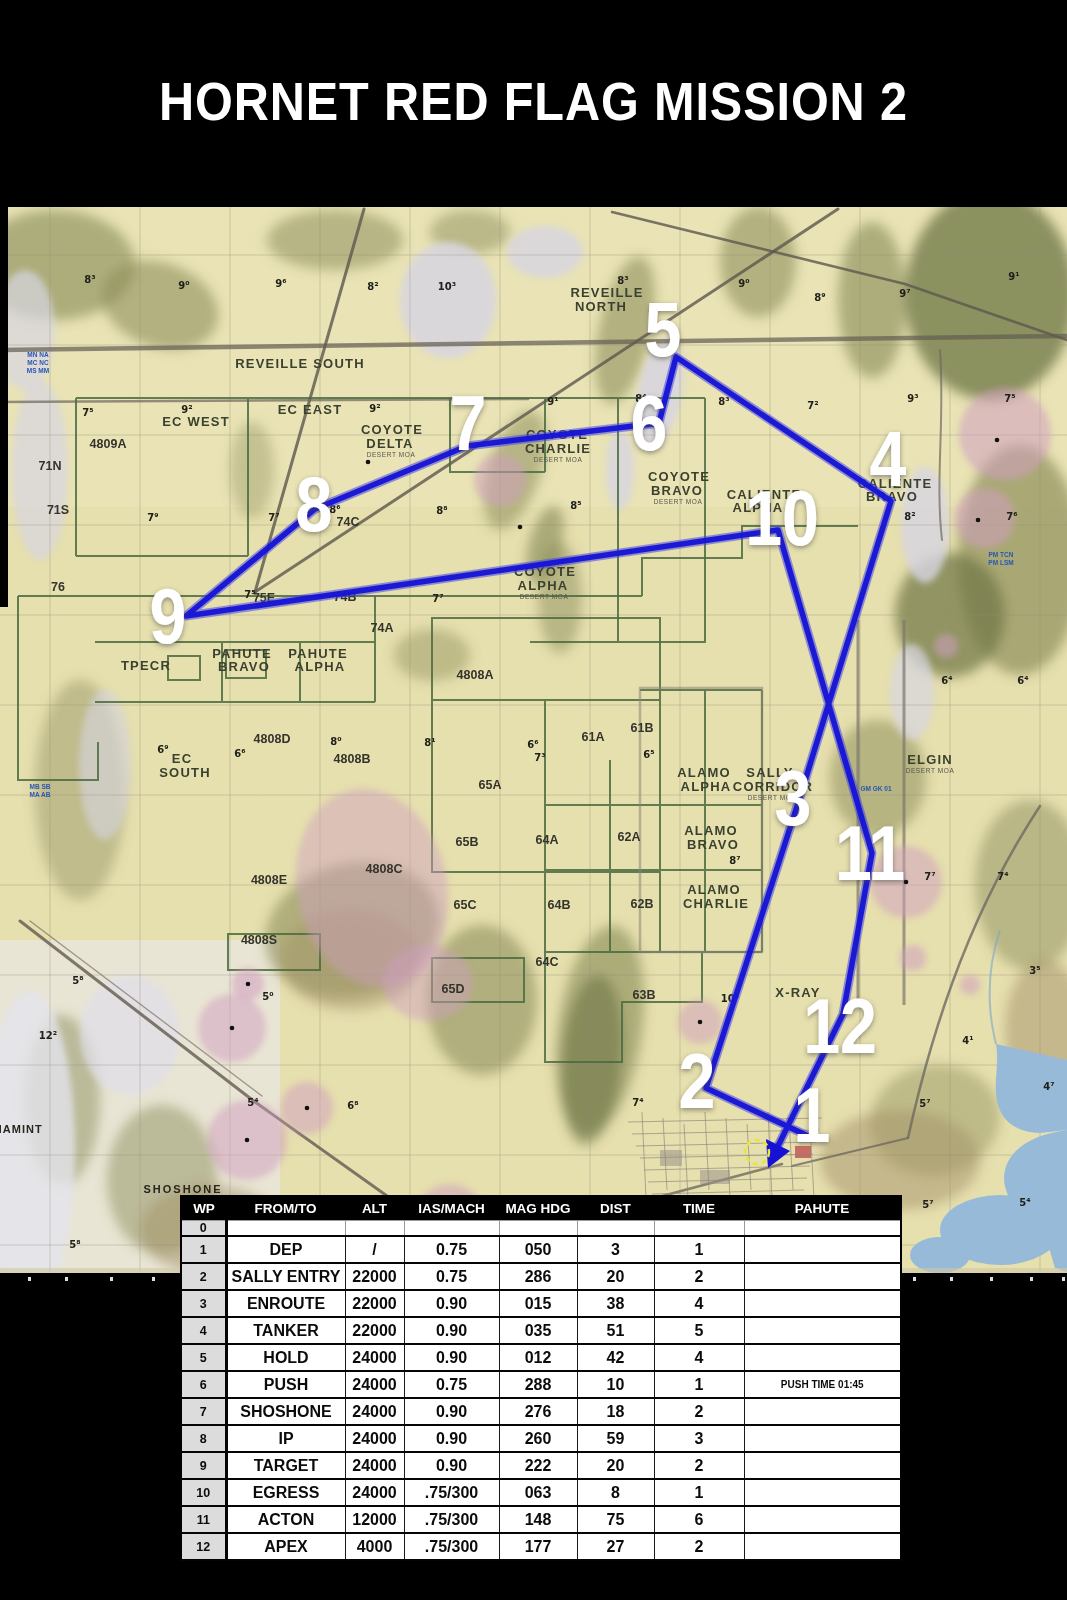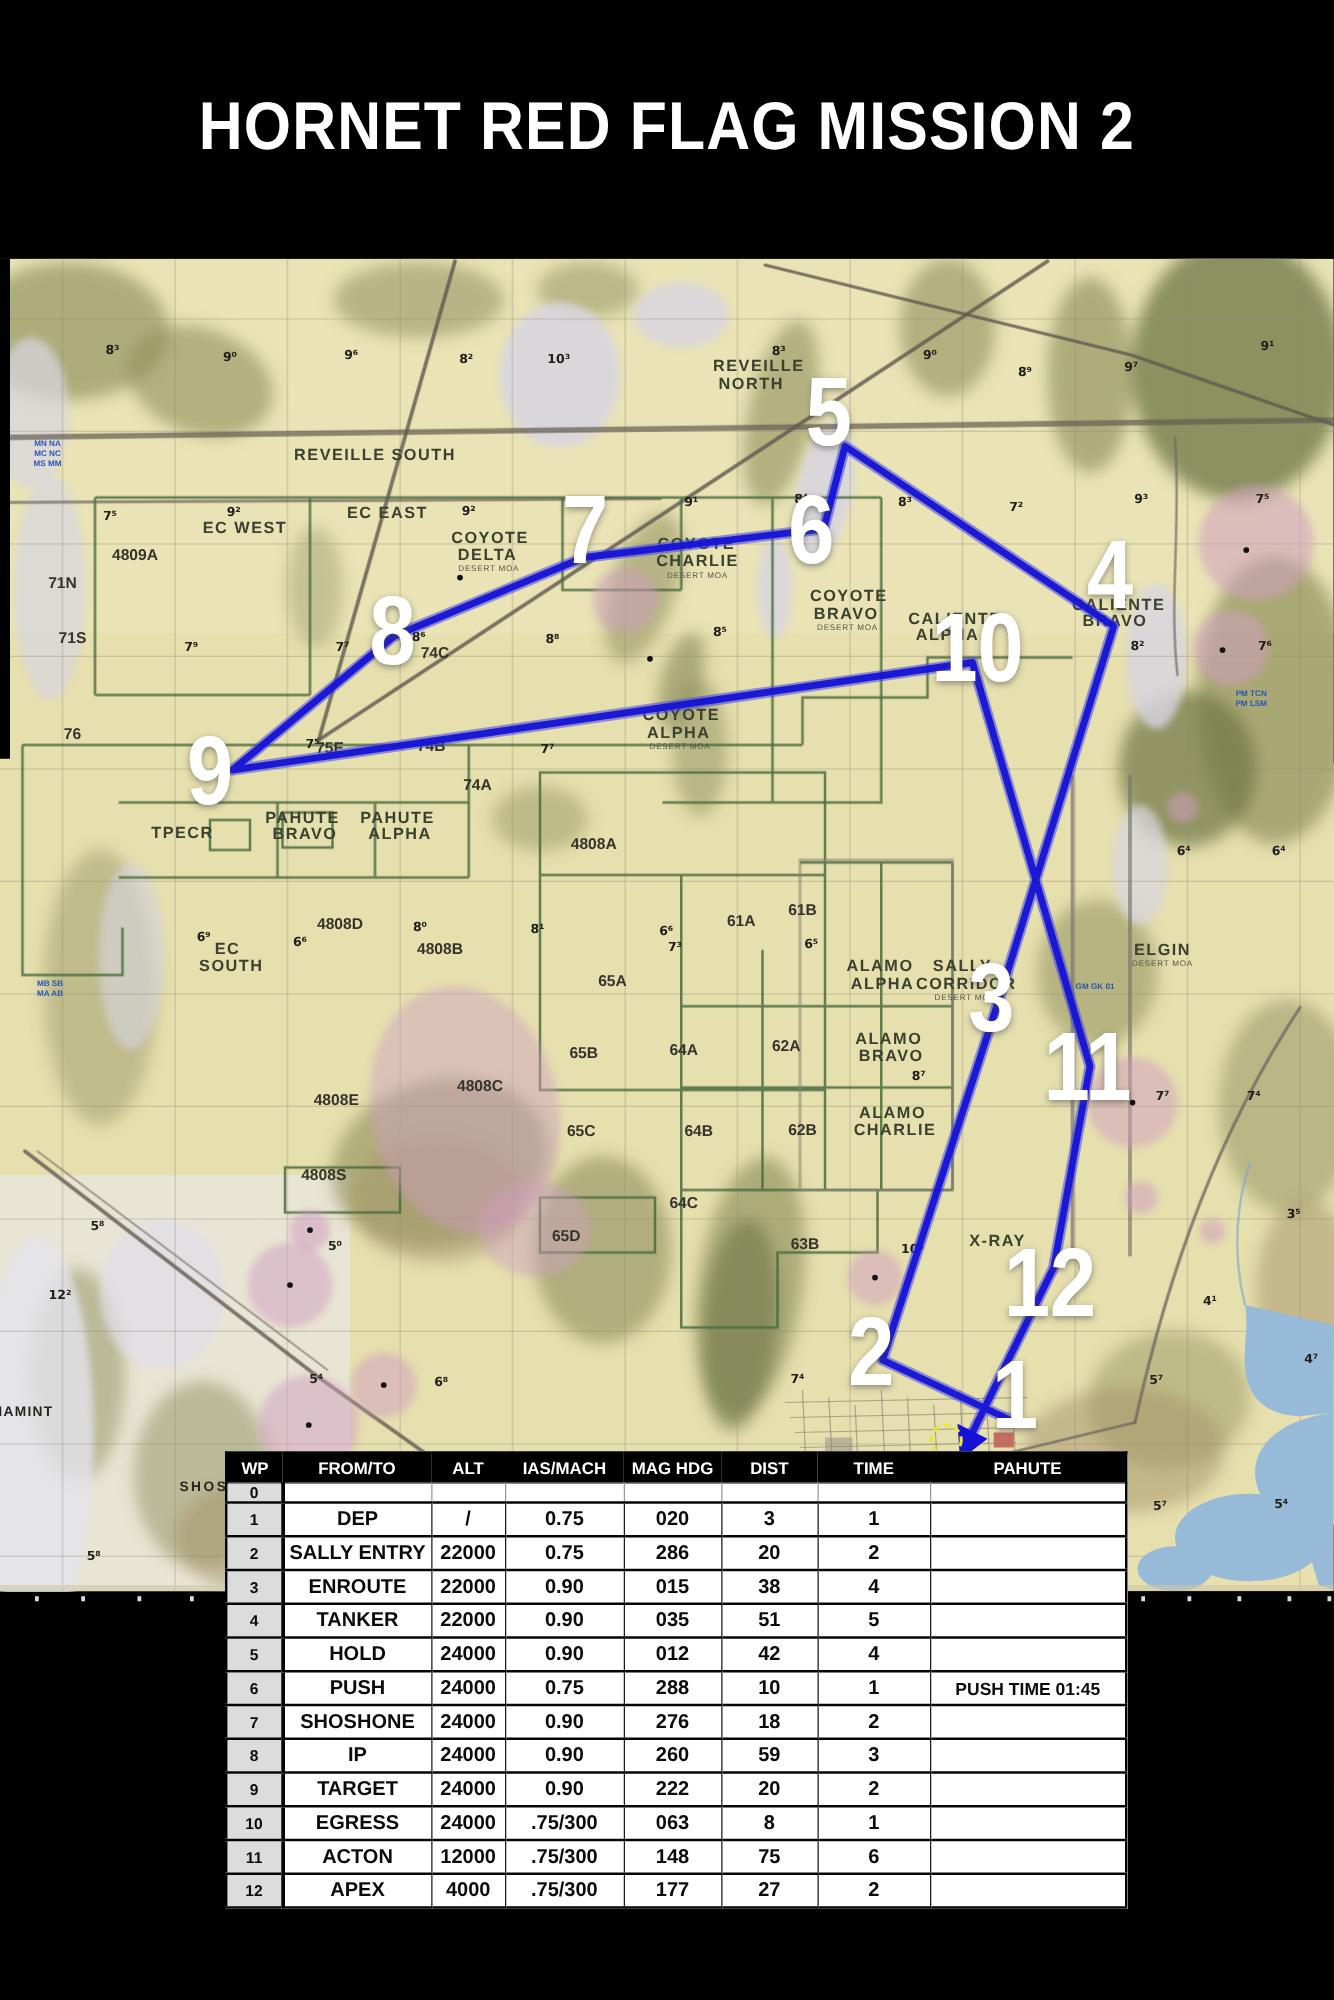--- a/index.html
+++ b/index.html
@@ -14,28 +14,28 @@
   .roads path{fill:none;stroke-linecap:round;}
   .lbl{text-anchor:middle;}
   .lbl-range{fill:#3a412f;font-size:13px;font-weight:bold;letter-spacing:1.2px;}
   .lbl-code{fill:#34342c;font-size:12.5px;font-weight:bold;}
   .lbl-elev{fill:#20201a;font-size:10px;font-weight:bold;font-family:"DejaVu Sans",sans-serif;}
   .lbl-tiny{fill:#55554a;font-size:6.5px;letter-spacing:.6px;}
   .lbl-blue{fill:#2a56b4;font-size:6.5px;font-weight:bold;}
   .lbl-city{fill:#26261f;font-size:11px;font-weight:bold;}
   .wp{fill:#fff;font-size:78px;font-weight:bold;text-anchor:middle;}
   .st{stroke:#8c857b;stroke-width:1;opacity:.65;}
-  table.mtable{position:absolute;left:180px;top:1161px;border-collapse:collapse;table-layout:fixed;
+  table.mtable{position:absolute;left:180px;top:1195px;border-collapse:collapse;table-layout:fixed;
                background:#fff;border:2px solid #000;}
   .mtable th{background:#000;color:#fff;font-size:13.5px;height:23px;padding:0;font-weight:bold;white-space:nowrap;}
   .mtable td{border:1px solid #1a1a1a;border-top:2px solid #050505;border-bottom:2px solid #050505;
              text-align:center;font-weight:bold;font-size:16px;color:#0b0b0b;height:25px;padding:0;
              overflow:hidden;white-space:nowrap;}
   .mtable td.wpc{background:#dcdcdc;font-size:12.5px;border-right:3px solid #050505;}
-  .mtable td.notes{font-size:14px;}
+  .mtable td.notes{font-size:10px;}
   .mtable tr.row0 td{height:12px;border:1px solid #999;border-bottom:2px solid #050505;}
   .mtable tr.row0 td.wpc{border-right:3px solid #050505;}
 </style>
 </head>
 <body>
 
 <h1 class="title">HORNET RED FLAG MISSION 2</h1>
 
 <svg id="map" viewBox="0 200 1067 1090">
   <defs>
@@ -429,21 +429,21 @@
         <td></td>
         <td></td>
         <td></td>
         <td class="notes"></td>
       </tr>
       <tr>
         <td class="wpc">1</td>
         <td>DEP</td>
         <td>/</td>
         <td>0.75</td>
-        <td>020</td>
+        <td>050</td>
         <td>3</td>
         <td>1</td>
         <td class="notes"></td>
       </tr>
       <tr>
         <td class="wpc">2</td>
         <td>SALLY ENTRY</td>
         <td>22000</td>
         <td>0.75</td>
         <td>286</td>

